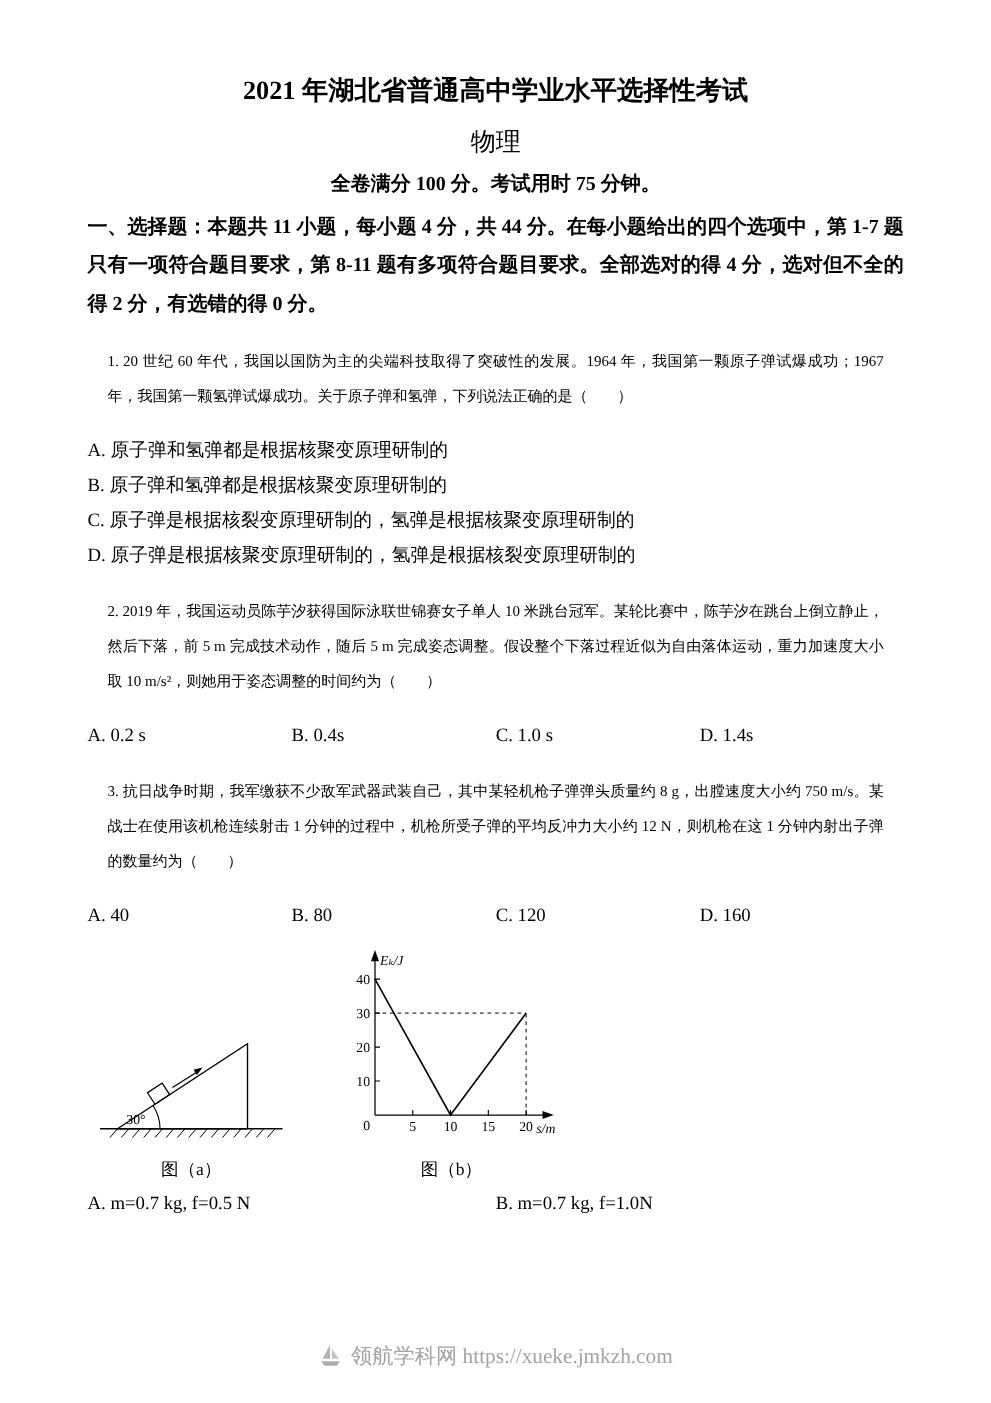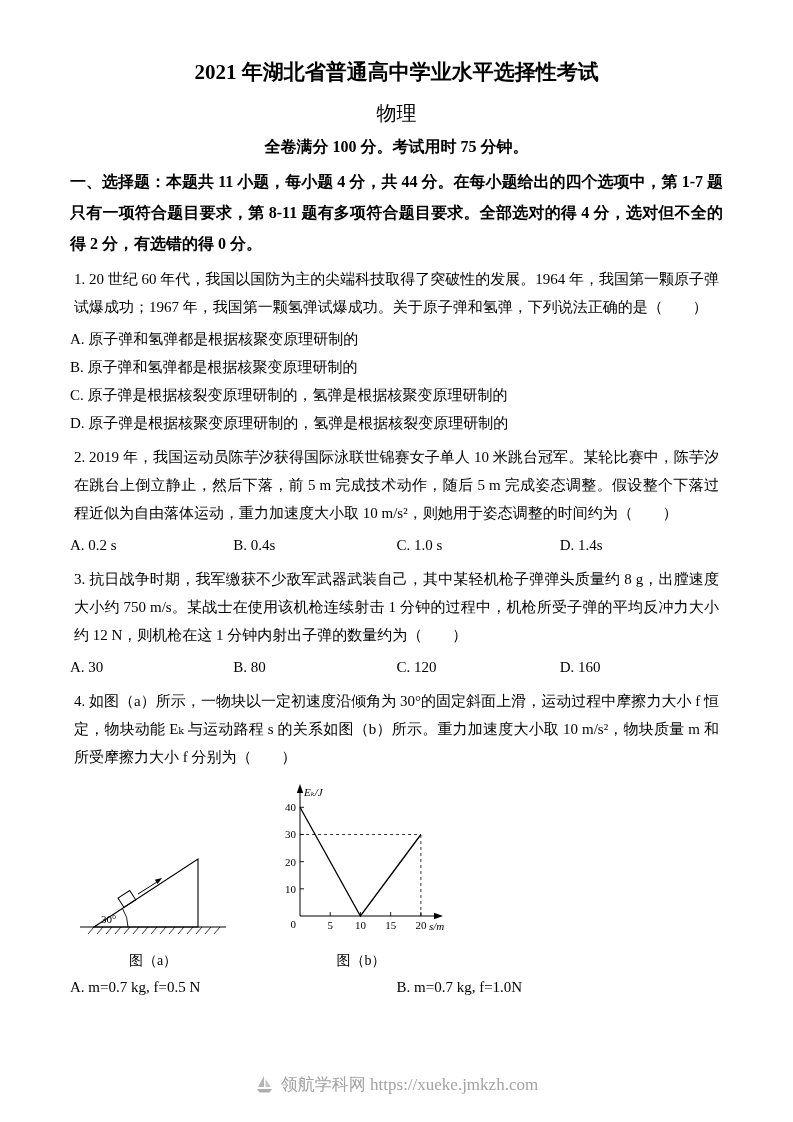--- a/index.html
+++ b/index.html
@@ -18,21 +18,21 @@
   .subject { text-align: center; font-size: 20px; font-weight: normal; margin: 0 0 10px 0; }
   .exam-info { text-align: center; font-size: 16px; font-weight: bold; margin: 0 0 8px 0; }
 
   .section-header {
     font-size: 16px; font-weight: bold;
     text-align: justify; line-height: 31px;
     margin: 0 0 2px 0;
   }
 
   .question { margin-top: 6px; }
-  .stem { font-size: 15px; line-height: 28px; text-align: justify; margin: 4px; }
+  .stem { font-size: 12px; line-height: 28px; text-align: justify; margin: 16px; }
   .option-line { font-size: 15px; line-height: 28px; margin: 0; }
   .options-row { display: flex; font-size: 15px; line-height: 28px; margin: 0; }
   .options-row .opt4 { width: 25%; }
   .options-row .opt2 { width: 50%; }
 
   .figures {
     display: flex;
     align-items: flex-end;
     margin: 10px 0 2px 8px;
     gap: 42px;
@@ -76,29 +76,28 @@
       <span class="opt4">A. 0.2 s</span>
       <span class="opt4">B. 0.4s</span>
       <span class="opt4">C. 1.0 s</span>
       <span class="opt4">D. 1.4s</span>
     </div>
   </div>
 
   <div class="question">
     <p class="stem">3. 抗日战争时期，我军缴获不少敌军武器武装自己，其中某轻机枪子弹弹头质量约 8 g，出膛速度大小约 750 m/s。某战士在使用该机枪连续射击 1 分钟的过程中，机枪所受子弹的平均反冲力大小约 12 N，则机枪在这 1 分钟内射出子弹的数量约为（　　）</p>
     <div class="options-row">
-      <span class="opt4">A. 30</span>
+      <span class="opt4">A. 40</span>
       <span class="opt4">B. 80</span>
       <span class="opt4">C. 120</span>
       <span class="opt4">D. 160</span>
     </div>
   </div>
 
   <div class="question">
-    <p class="stem">4. 如图（a）所示，一物块以一定初速度沿倾角为 30°的固定斜面上滑，运动过程中摩擦力大小 f 恒定，物块动能 Eₖ 与运动路程 s 的关系如图（b）所示。重力加速度大小取 10 m/s²，物块质量 m 和所受摩擦力大小 f 分别为（　　）</p>
 
     <div class="figures">
 
       <div class="fig-col">
         <svg width="150" height="120" viewBox="0 0 150 120">
 
           <line x1="2" y1="98" x2="148" y2="98" stroke="#000" stroke-width="1.2"></line>
 
           <path d="M10,105L16,98M19,105L25,98M28,105L34,98M37,105L43,98M46,105L52,98M55,105L61,98M64,105L70,98M73,105L79,98M82,105L88,98M91,105L97,98M100,105L106,98M109,105L115,98M118,105L124,98M127,105L133,98M136,105L142,98" stroke="#000" stroke-width="0.8" fill="none"></path>
 

